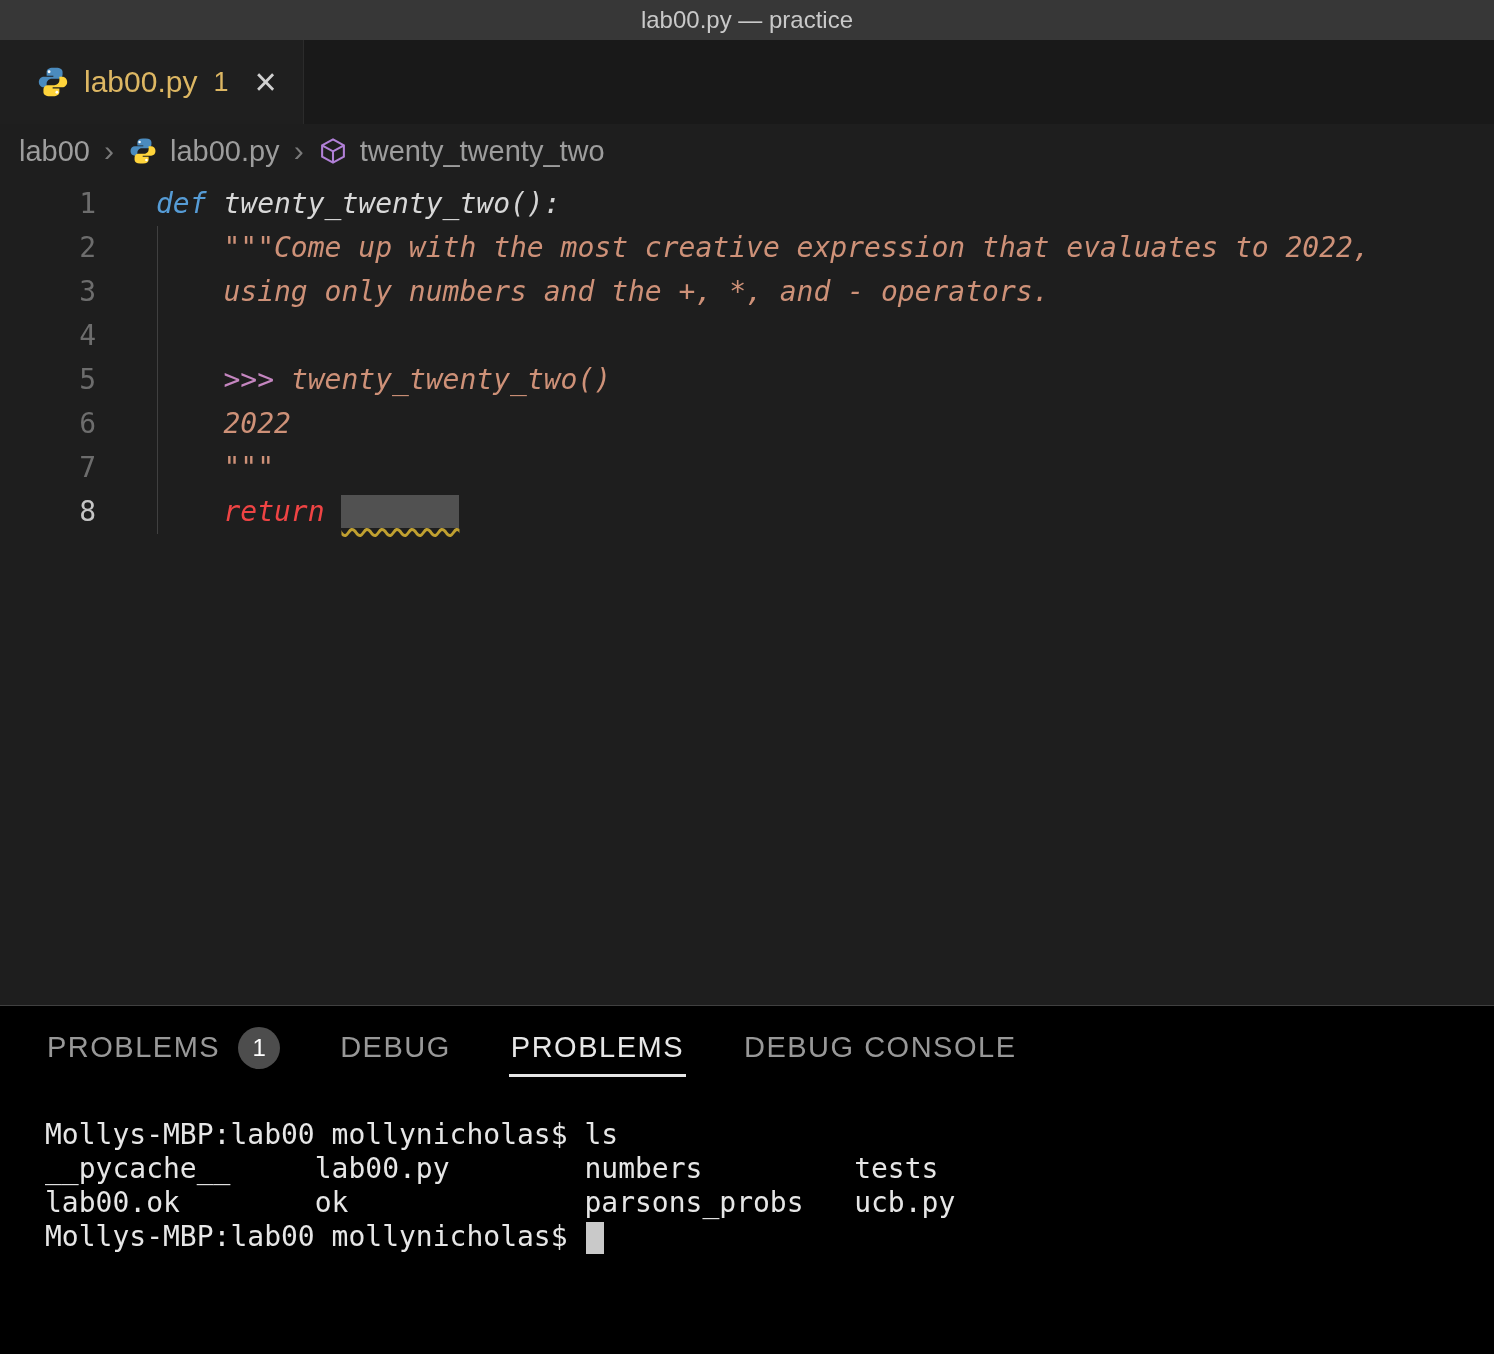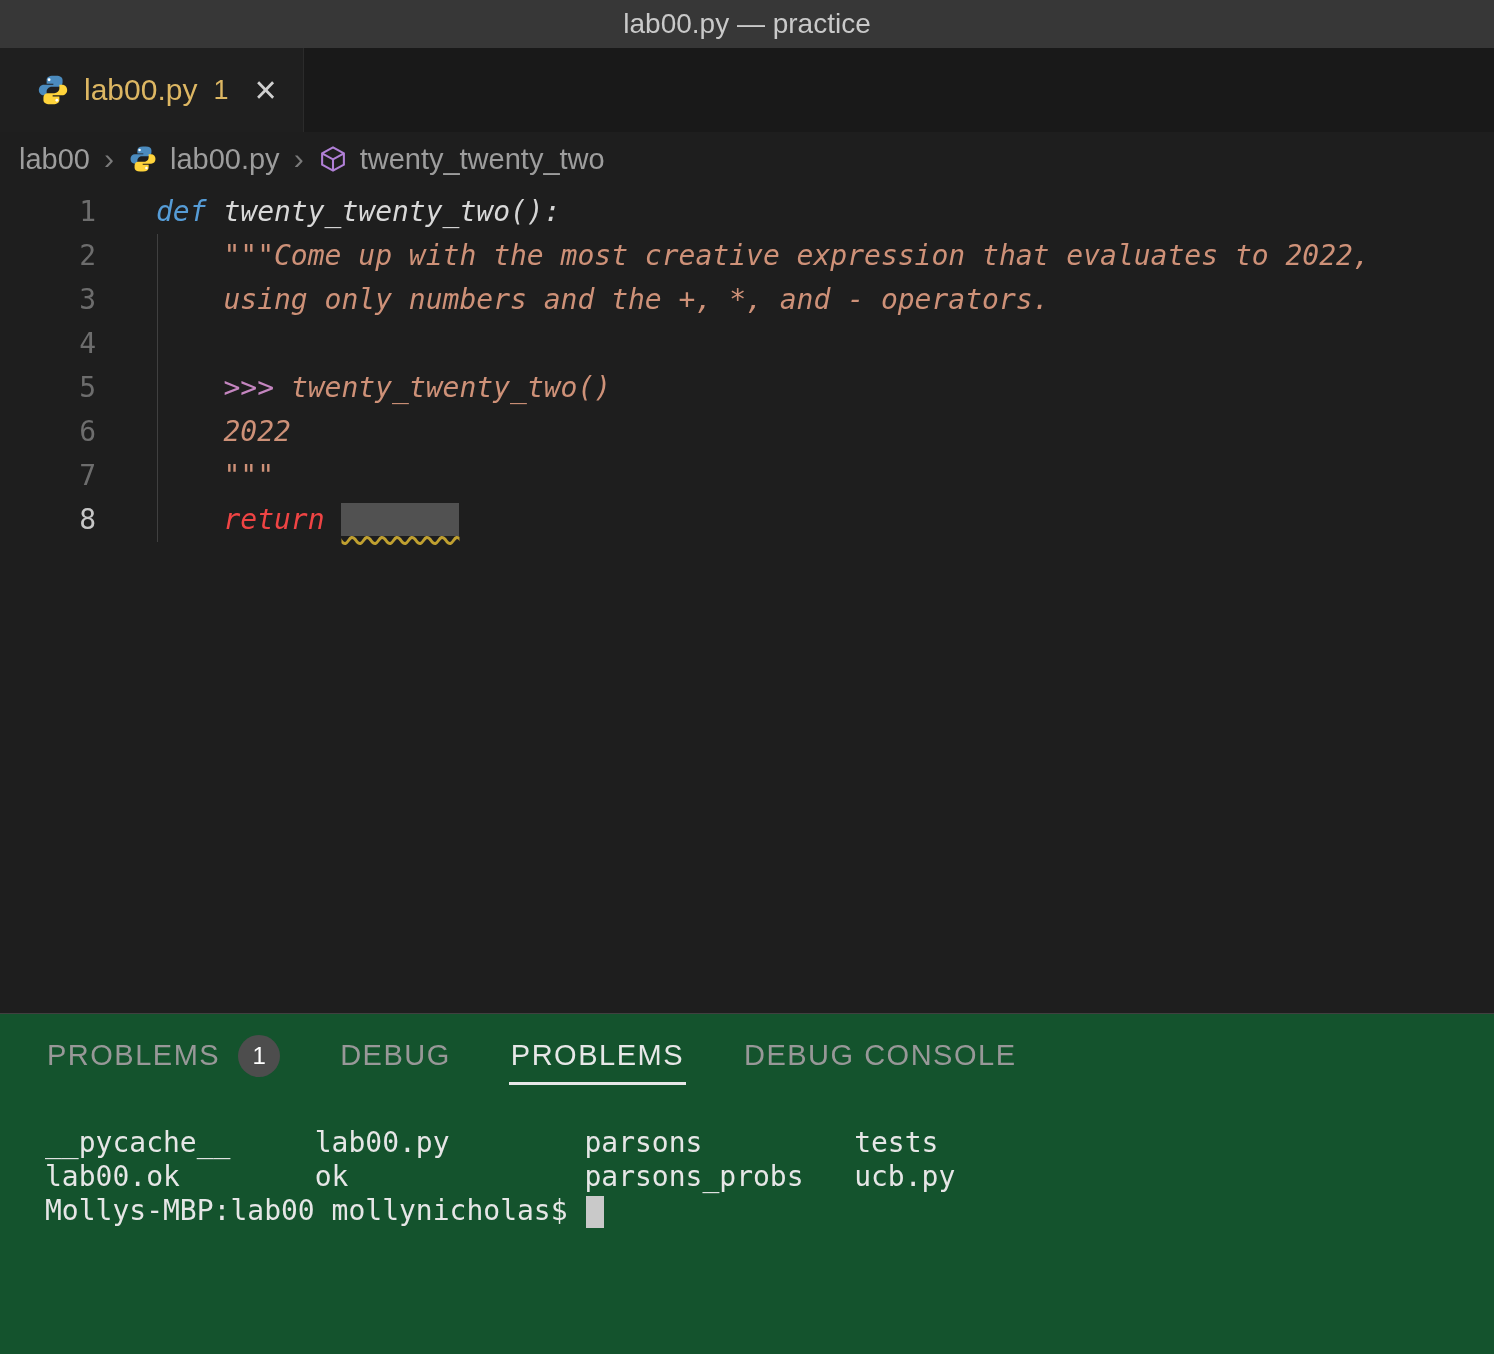--- a/index.html
+++ b/index.html
@@ -7,24 +7,24 @@
   body {
     background: #1e1e1e;
     font-family: "Liberation Sans", sans-serif;
     overflow: hidden;
     color: #d4d4d4;
   }
   .window { width: 1494px; height: 1354px; display: flex; flex-direction: column; }
 
   
   .titlebar {
-    height: 48px; flex: none;
+    height: 40px; flex: none;
     background: #373737;
     display: flex; align-items: center; justify-content: center;
-    color: #c9c9c9; font-size: 28px;
+    color: #c9c9c9; font-size: 24px;
   }
 
   
   .tabbar { height: 84px; flex: none; background: #191919; display: flex; align-items: stretch; }
   .tab {
     display: flex; align-items: center; gap: 14px;
     background: #1f1f1f; border-right: 1px solid #2b2b2b;
     padding: 0 26px 0 36px; min-width: 290px;
   }
   .tab-label { color: #ddb763; font-size: 30px; }
@@ -63,21 +63,21 @@
   .tk-sel {
     background: #515151;
     text-decoration-line: underline;
     text-decoration-style: wavy;
     text-decoration-color: #c0a030;
     text-decoration-thickness: 3px;
     text-underline-offset: 7px;
   }
 
   
-  .panel { flex: 1; border-top: 1px solid #404040; background: #14532d; }
+  .panel { flex: 1; border-top: 1px solid #404040; background: #000000; }
   .panel-tabs {
     display: flex; align-items: center; gap: 56px;
     padding-left: 45px; height: 80px;
     font-size: 29px; letter-spacing: 1.5px; color: #989898;
   }
   .ptab { display: flex; align-items: center; gap: 18px; padding: 16px 2px 10px; border-bottom: 3px solid transparent; cursor: default; }
   .ptab.active { color: #e7e7e7; border-bottom-color: #e7e7e7; }
   .pbadge {
     display: inline-flex; align-items: center; justify-content: center;
     width: 42px; height: 42px; border-radius: 50%;
@@ -162,19 +162,20 @@
           <span>DEBUG</span>
         </div>
         <div class="ptab active">
           <span>PROBLEMS</span>
         </div>
         <div class="ptab">
           <span>DEBUG CONSOLE</span>
         </div>
       </div>
     <div class="terminal" id="terminal">
-        <div class="t-line">__pycache__     lab00.py        parsons         tests</div>
+        <div class="t-line">Mollys-MBP:lab00 mollynicholas$ ls</div>
+        <div class="t-line">__pycache__     lab00.py        numbers         tests</div>
         <div class="t-line">lab00.ok        ok              parsons_probs   ucb.py</div>
         <div class="t-line">Mollys-MBP:lab00 mollynicholas$ <span class="t-cursor"></span></div>
       </div>
   </div>
 
 </div>
 
 </body></html>

